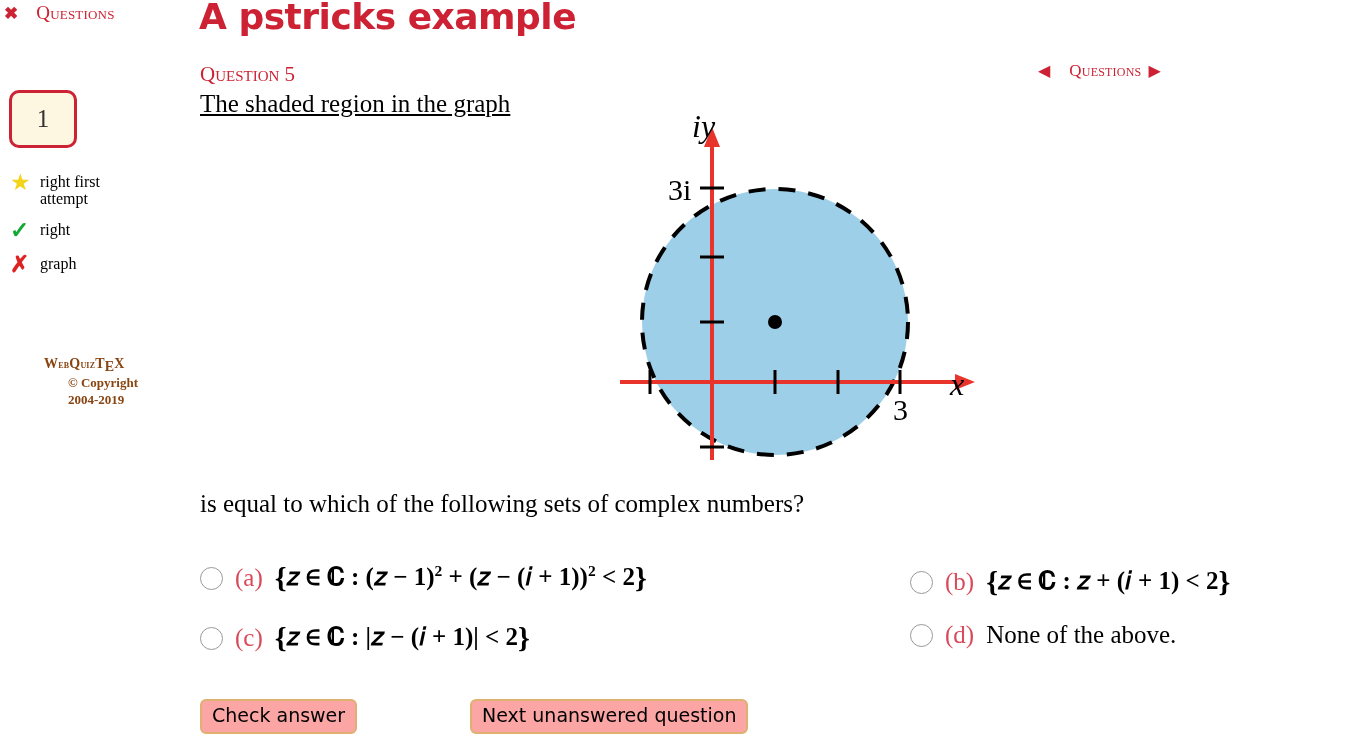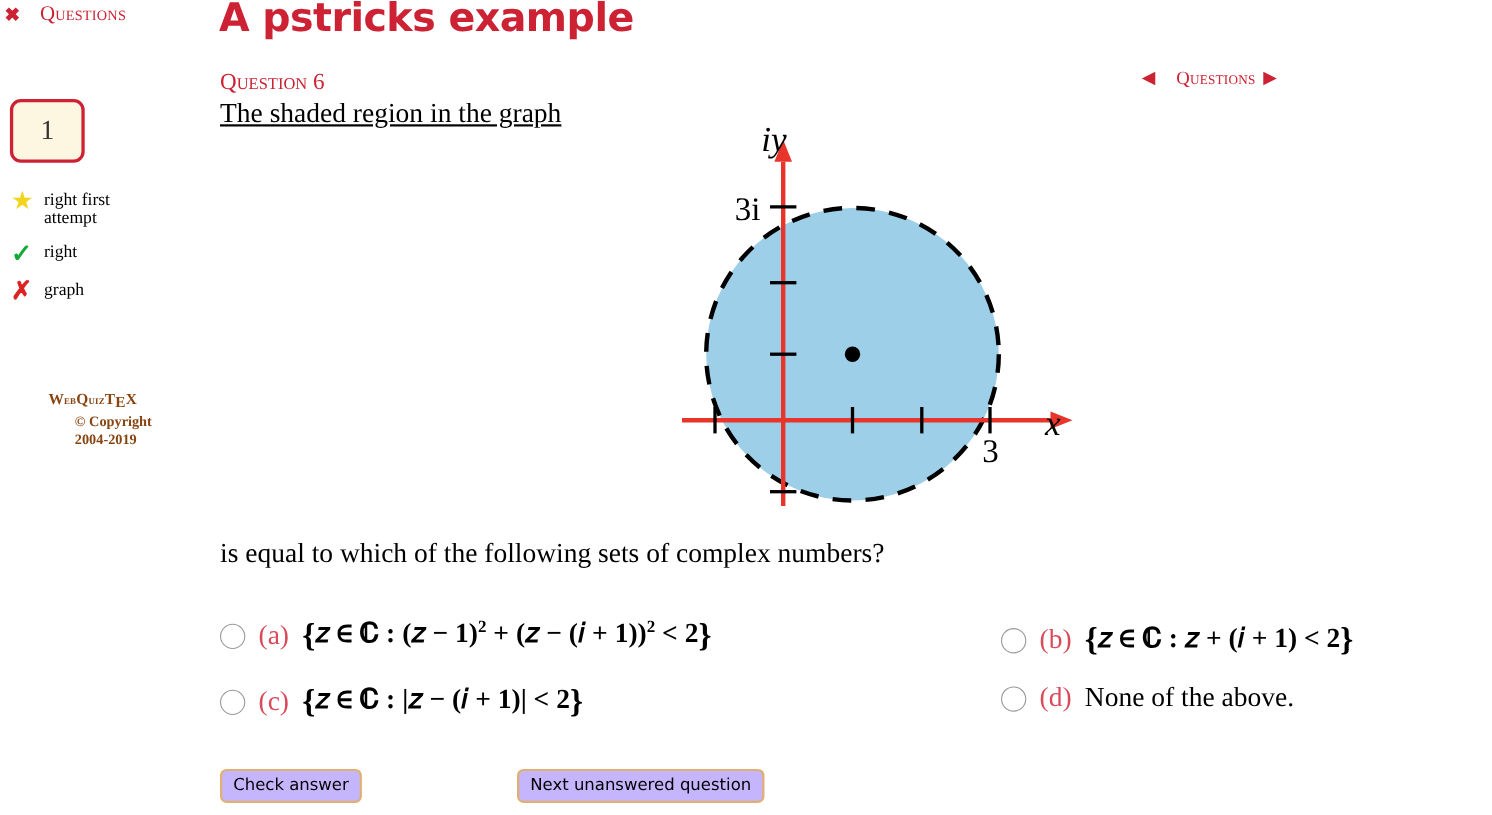--- a/index.html
+++ b/index.html
@@ -215,25 +215,25 @@
   #ans-a { left: 0px;   top: 6px; }
   #ans-b { left: 710px; top: 10px; }
   #ans-c { left: 0px;   top: 66px; }
   #ans-d { left: 710px; top: 66px; }
 
   .mathbig { font-size: 30px; vertical-align: -3px; }
 
   
   .btn {
     position: absolute;
-    background: #c4b5fd;
+    background: #fca5a5;
     border: 2px solid #e0b070;
     border-radius: 6px;
     font-family: "DejaVu Sans", sans-serif;
-    font-size: 15px;
+    font-size: 19px;
     color: #000000;
     padding: 4px 10px 6px 10px;
     box-sizing: border-box;
     line-height: 1.1;
   }
   #btn-check { left: 10px; top: 699px; }
   #btn-next  { left: 280px; top: 699px; }
 
   sup.pw { font-size: 0.62em; vertical-align: super; }
 </style>
@@ -272,21 +272,21 @@
       <div class="wq">W<span style="font-size:0.85em">eb</span>Q<span style="font-size:0.85em">uiz</span>T<span class="tex-e">E</span>X</div>
       <div class="sub">© Copyright</div>
       <div class="sub">2004-2019</div>
     </div>
   </div>
 
   <div class="main">
 
     <div class="title">A pstricks example</div>
 
-    <div class="question-label">Question 6</div>
+    <div class="question-label">Question 5</div>
 
     <div class="nav-questions">
       <span class="arrow">◀</span>
       <span class="smallcaps">Questions</span>
       <span class="arrow">▶</span>
     </div>
 
     <div class="prompt-top">The shaded region in the graph</div>
 
     <div class="figure">

